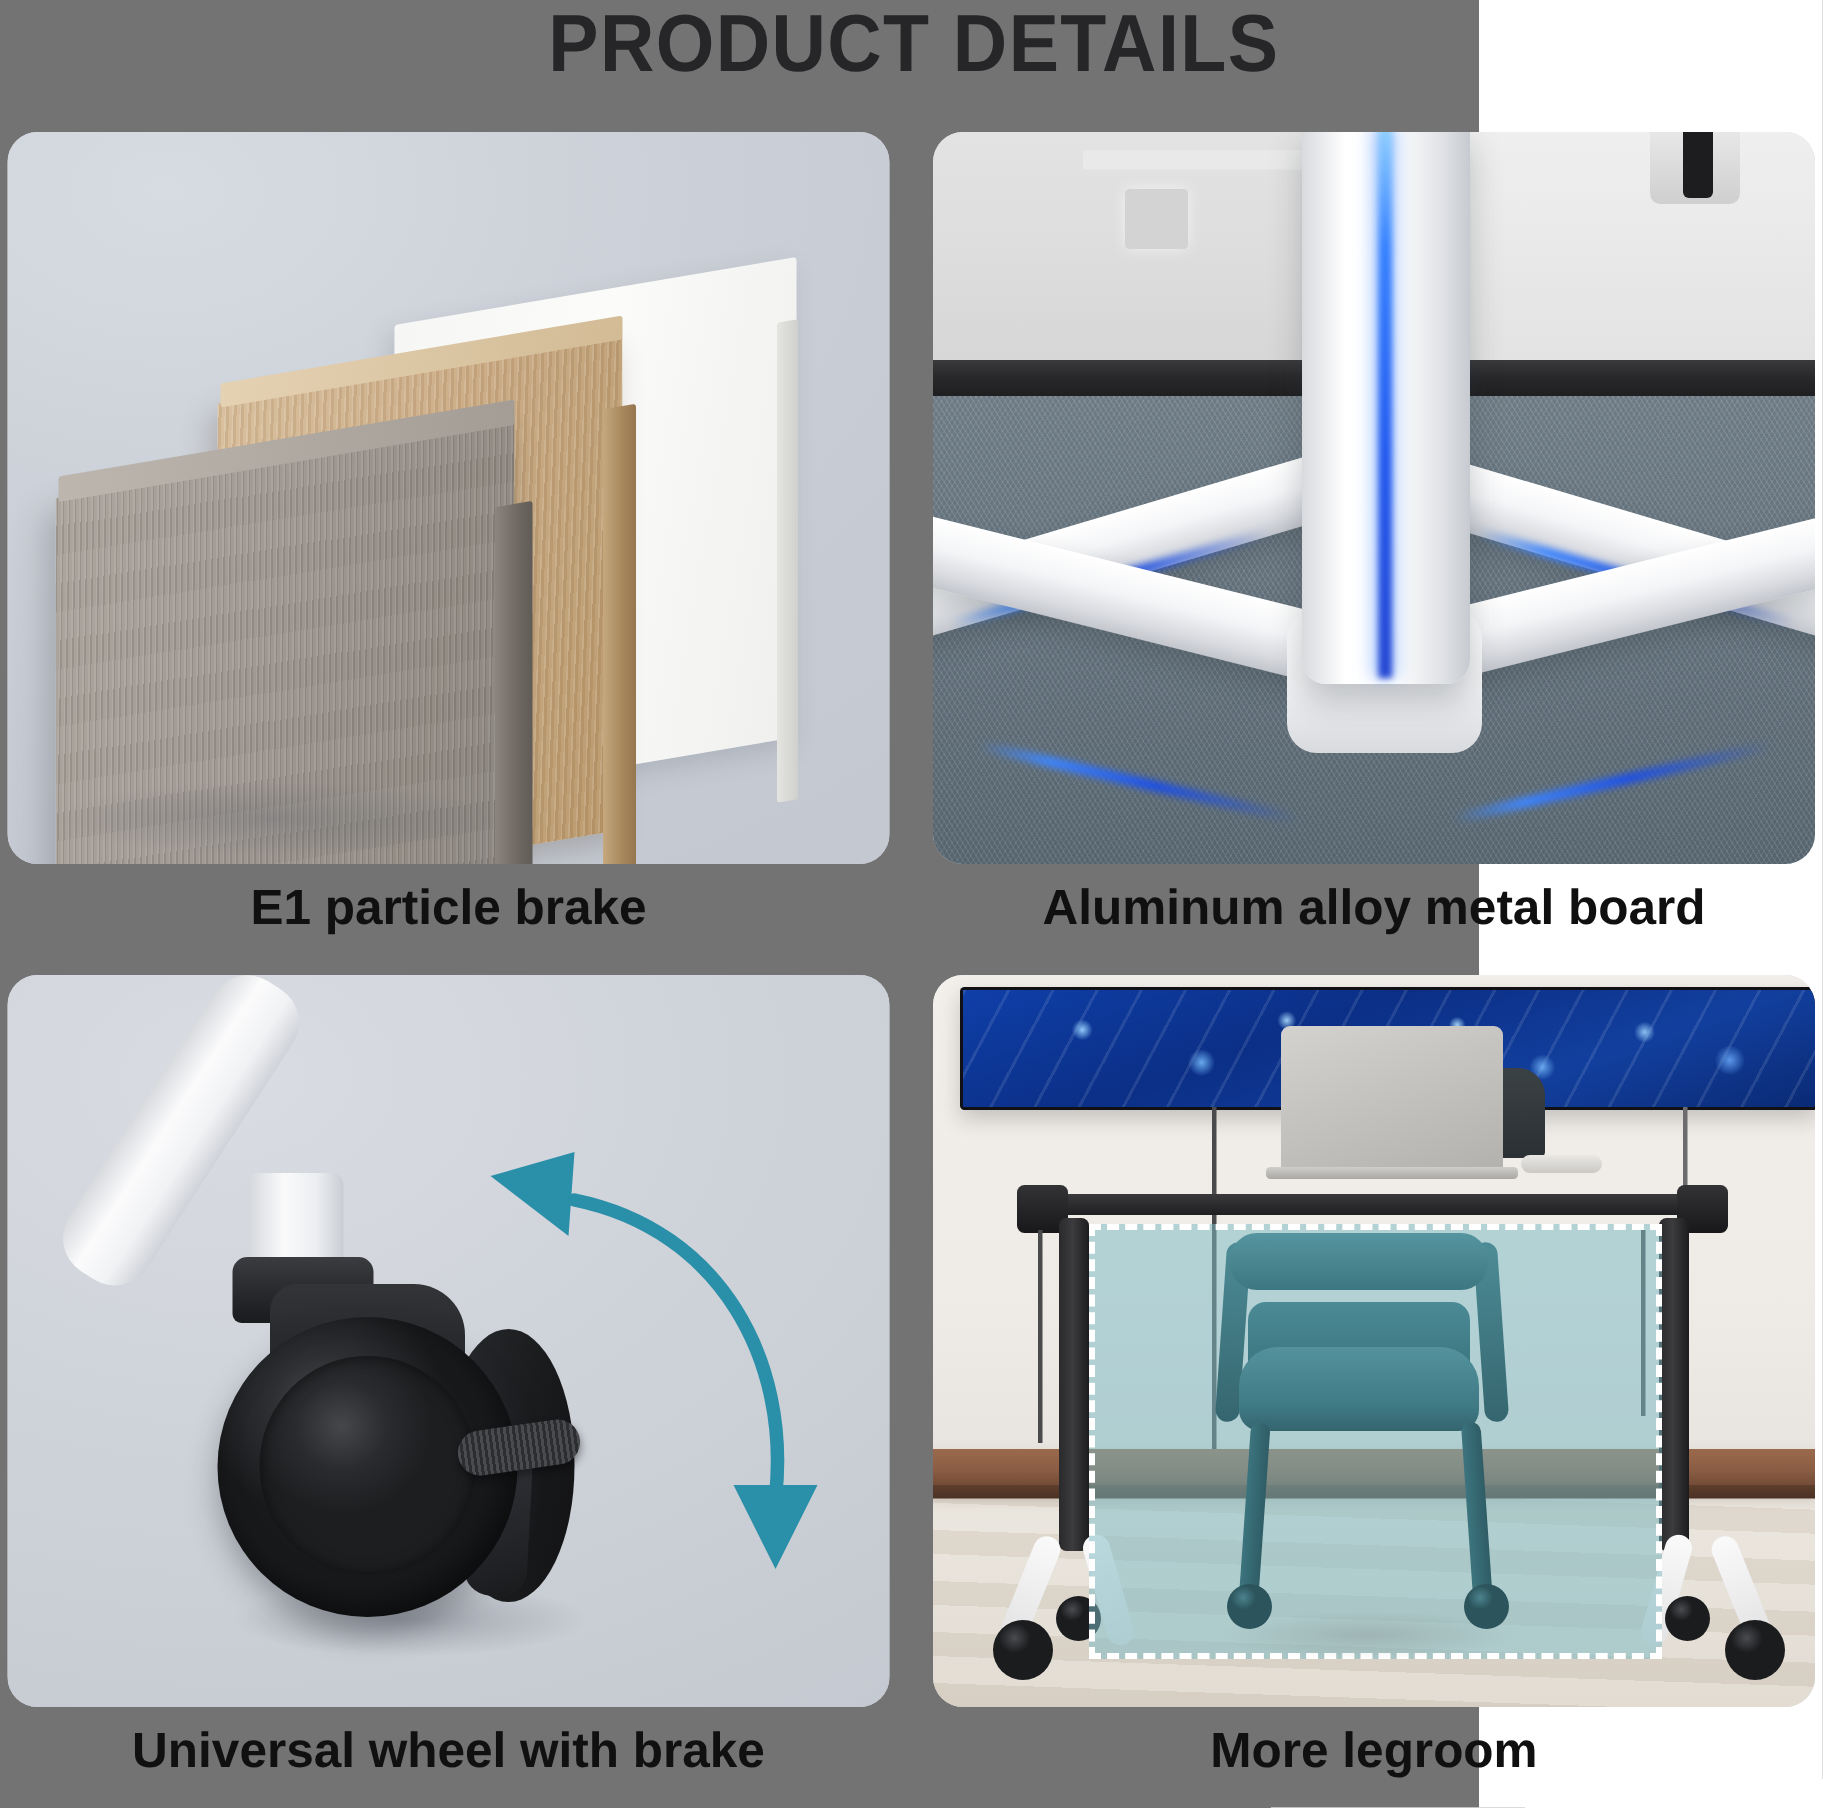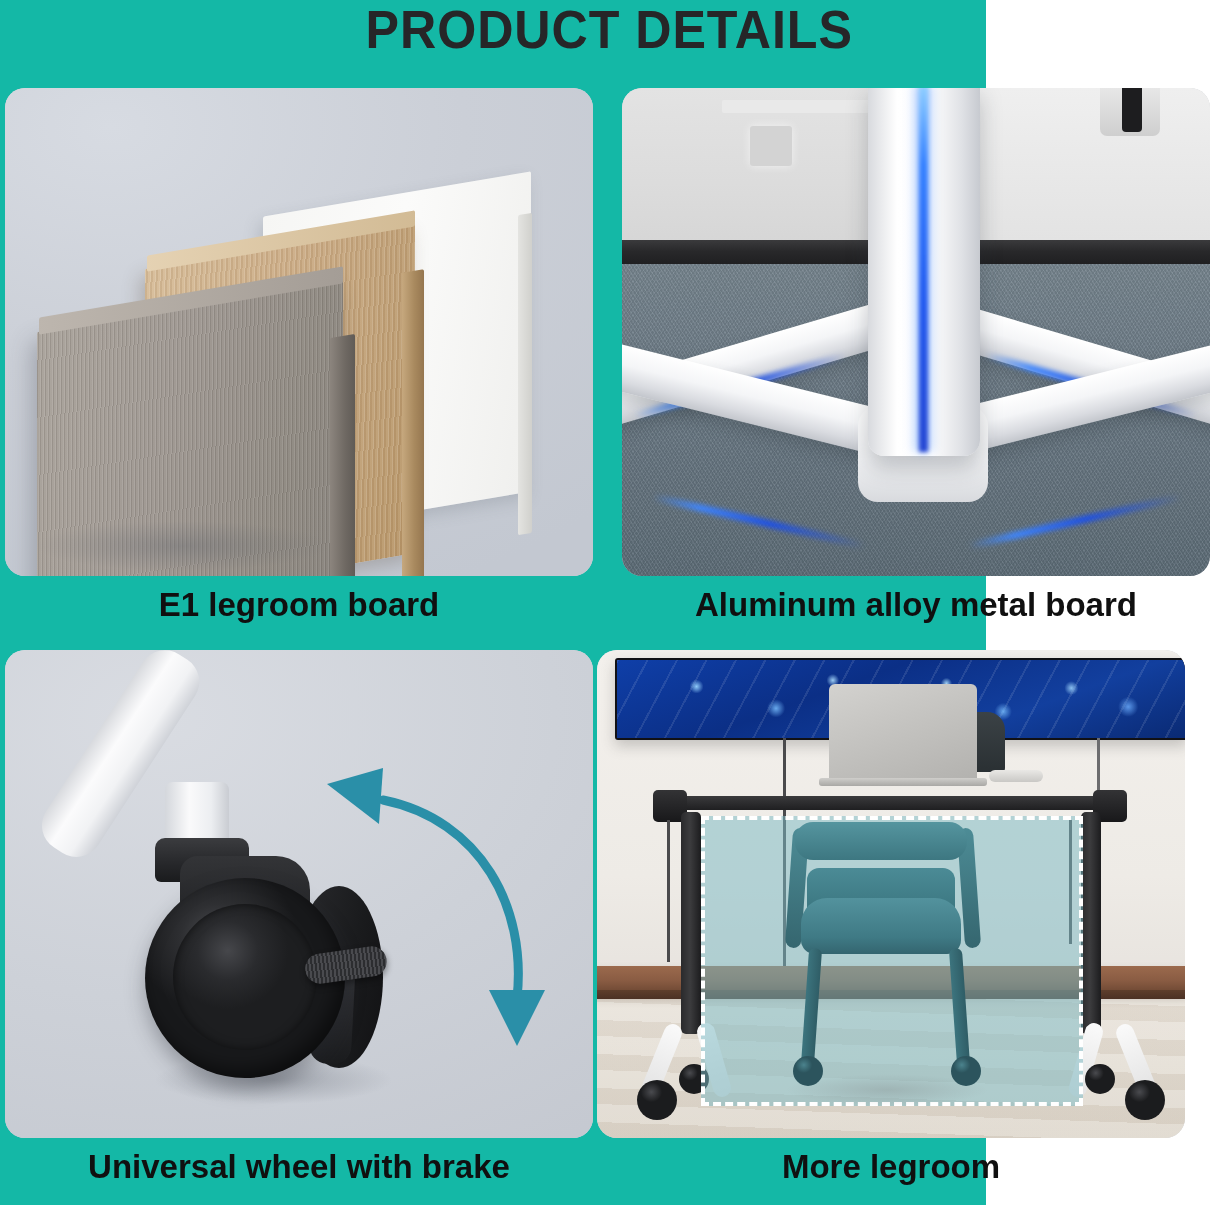--- a/index.html
+++ b/index.html
@@ -10,21 +10,21 @@
   body {
     width: 1215px;
     height: 1205px;
     font-family: "Liberation Sans", sans-serif;
     overflow: hidden;
   }
   .sheet {
     position: relative;
     width: 986px;
     height: 1205px;
-    background: #14b8a6;
+    background: #737373;
   }
 
   
   .page-title {
     position: absolute;
     left: 0;
     top: -2px;
     width: 1215px;
     text-align: center;
     font-size: 54px;
@@ -47,21 +47,21 @@
     height: 1112px;
   }
   .card {
     position: absolute;
     width: 588px;
     height: 488px;
   }
   .card.c1 { left: 0;     top: 0; }
   .card.c2 { left: 617px; top: 0; }
   .card.c3 { left: 0;     top: 562px; }
-  .card.c4 { left: 592px; top: 562px; border-radius: 26px; }
+  .card.c4 { left: 617px; top: 562px; border-radius: 26px; }
 
   .photo {
     position: absolute;
     left: 0;
     top: 0;
     width: 588px;
     height: 488px;
     border-radius: 20px;
     overflow: hidden;
     background: #cfd3da;
@@ -540,21 +540,21 @@
         <div class="board board-white-face"></div>
         <div class="board board-white-edge"></div>
         <div class="board board-oak-face"></div>
         <div class="board board-oak-top"></div>
         <div class="board board-oak-edge"></div>
         <div class="board board-gray-face"></div>
         <div class="board board-gray-top"></div>
         <div class="board board-gray-edge"></div>
         <div class="p1-shadow"></div>
       </div>
-      <div class="caption">E1 legroom board</div>
+      <div class="caption">E1 particle brake</div>
     </div>
 
     <div class="card c2">
       <div class="photo">
         <div class="p2-wall"></div>
         <div class="p2-wall-obj3"></div>
         <div class="p2-wall-obj1"></div>
         <div class="p2-wall-obj2"></div>
         <div class="p2-desk-top-right"></div>
         <div class="p2-clip"></div>

